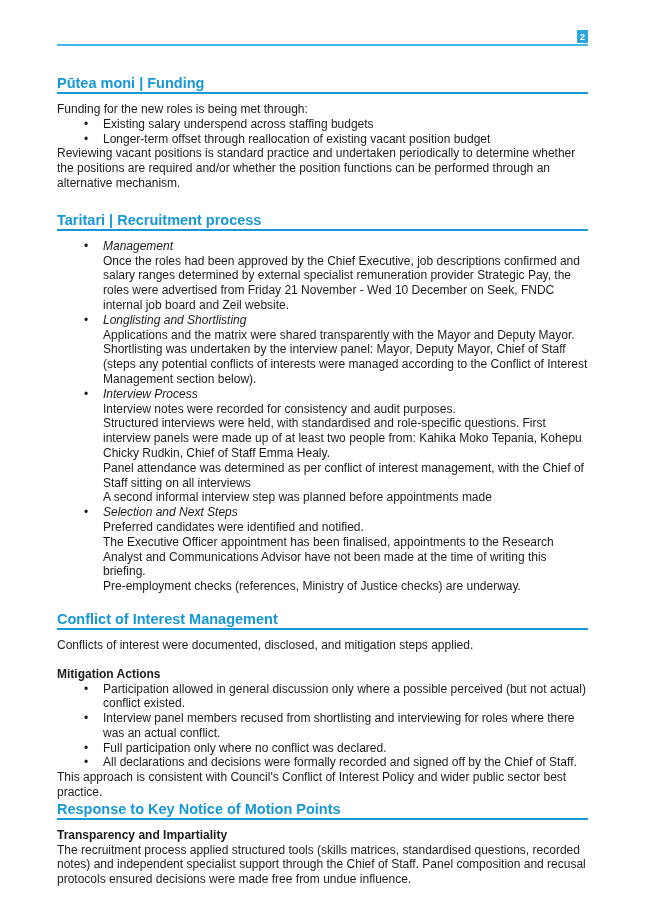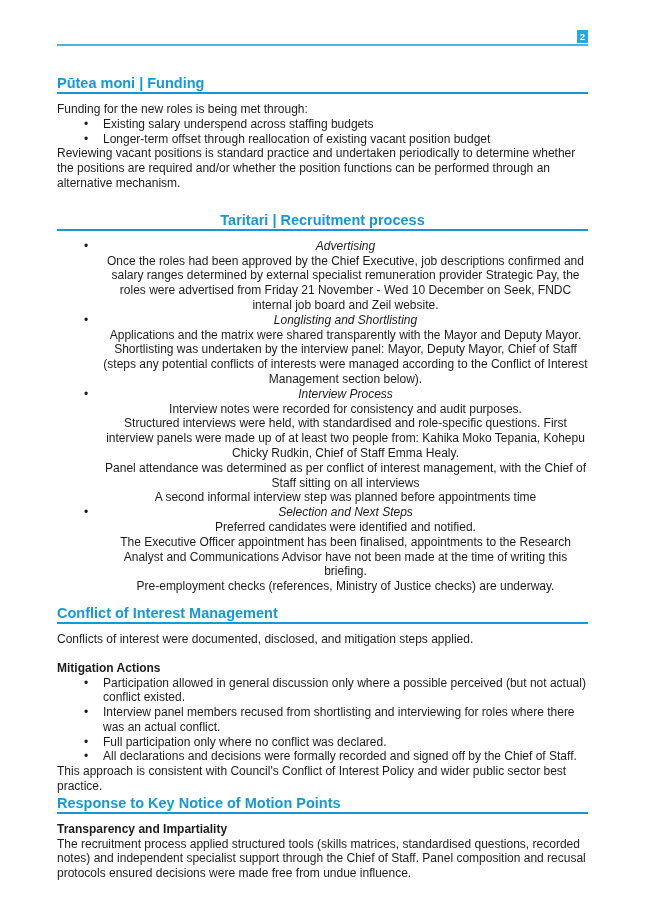--- a/index.html
+++ b/index.html
@@ -63,22 +63,22 @@
   ul.bullets > li { position: relative; }
   ul.bullets > li::before {
     content: "\2022";
     position: absolute;
     left: -19px;
     top: 0;
   }
   .item-title { font-style: italic; }
   .sub-heading { font-weight: bold; margin-top: 14px; }
   .s-funding     { margin-top: 28px; }
-  .s-recruitment { margin-top: 20px; text-align: center; }
-  .s-conflict    { margin-top: 10px;  }
+  .s-recruitment { margin-top: 20px; }
+  .s-conflict    { margin-top: 16px;  }
   .s-response    { }
   .s-response .sub-heading { margin-top: 0; }
 </style>
 </head>
 <body>
 
 <div class="page">
 
   <header class="page-header">
     <span class="page-badge">2</span>
@@ -94,34 +94,34 @@
       </ul>
       <p>Reviewing vacant positions is standard practice and undertaken periodically to determine whether the positions are required and/or whether the position functions can be performed through an alternative mechanism.</p>
     </div>
   </section>
 
   <section class="section s-recruitment">
     <h2 class="section-title">Taritari | Recruitment process</h2>
     <div class="section-body">
       <ul class="bullets">
         <li>
-          <div class="item-title">Advertising</div>
+          <div class="item-title">Management</div>
           <div class="item-line">Once the roles had been approved by the Chief Executive, job descriptions confirmed and salary ranges determined by external specialist remuneration provider Strategic Pay, the roles were advertised from Friday 21 November - Wed 10 December on Seek, FNDC internal job board and Zeil website.</div>
         </li>
         <li>
           <div class="item-title">Longlisting and Shortlisting</div>
           <div class="item-line">Applications and the matrix were shared transparently with the Mayor and Deputy Mayor.</div>
           <div class="item-line">Shortlisting was undertaken by the interview panel: Mayor, Deputy Mayor, Chief of Staff (steps any potential conflicts of interests were managed according to the Conflict of Interest Management section below).</div>
         </li>
         <li>
           <div class="item-title">Interview Process</div>
           <div class="item-line">Interview notes were recorded for consistency and audit purposes.</div>
           <div class="item-line">Structured interviews were held, with standardised and role-specific questions.  First interview panels were made up of at least two people from: Kahika Moko Tepania, Kohepu Chicky Rudkin, Chief of Staff Emma Healy.</div>
           <div class="item-line">Panel attendance was determined as per conflict of interest management, with the Chief of Staff sitting on all interviews</div>
-          <div class="item-line">A second informal interview step was planned before appointments time</div>
+          <div class="item-line">A second informal interview step was planned before appointments made</div>
         </li>
         <li>
           <div class="item-title">Selection and Next Steps</div>
           <div class="item-line">Preferred candidates were identified and notified.</div>
           <div class="item-line">The Executive Officer appointment has been finalised, appointments to the Research Analyst and Communications Advisor have not been made at the time of writing this briefing.</div>
           <div class="item-line">Pre-employment checks (references, Ministry of Justice checks) are underway.</div>
         </li>
       </ul>
     </div>
   </section>

